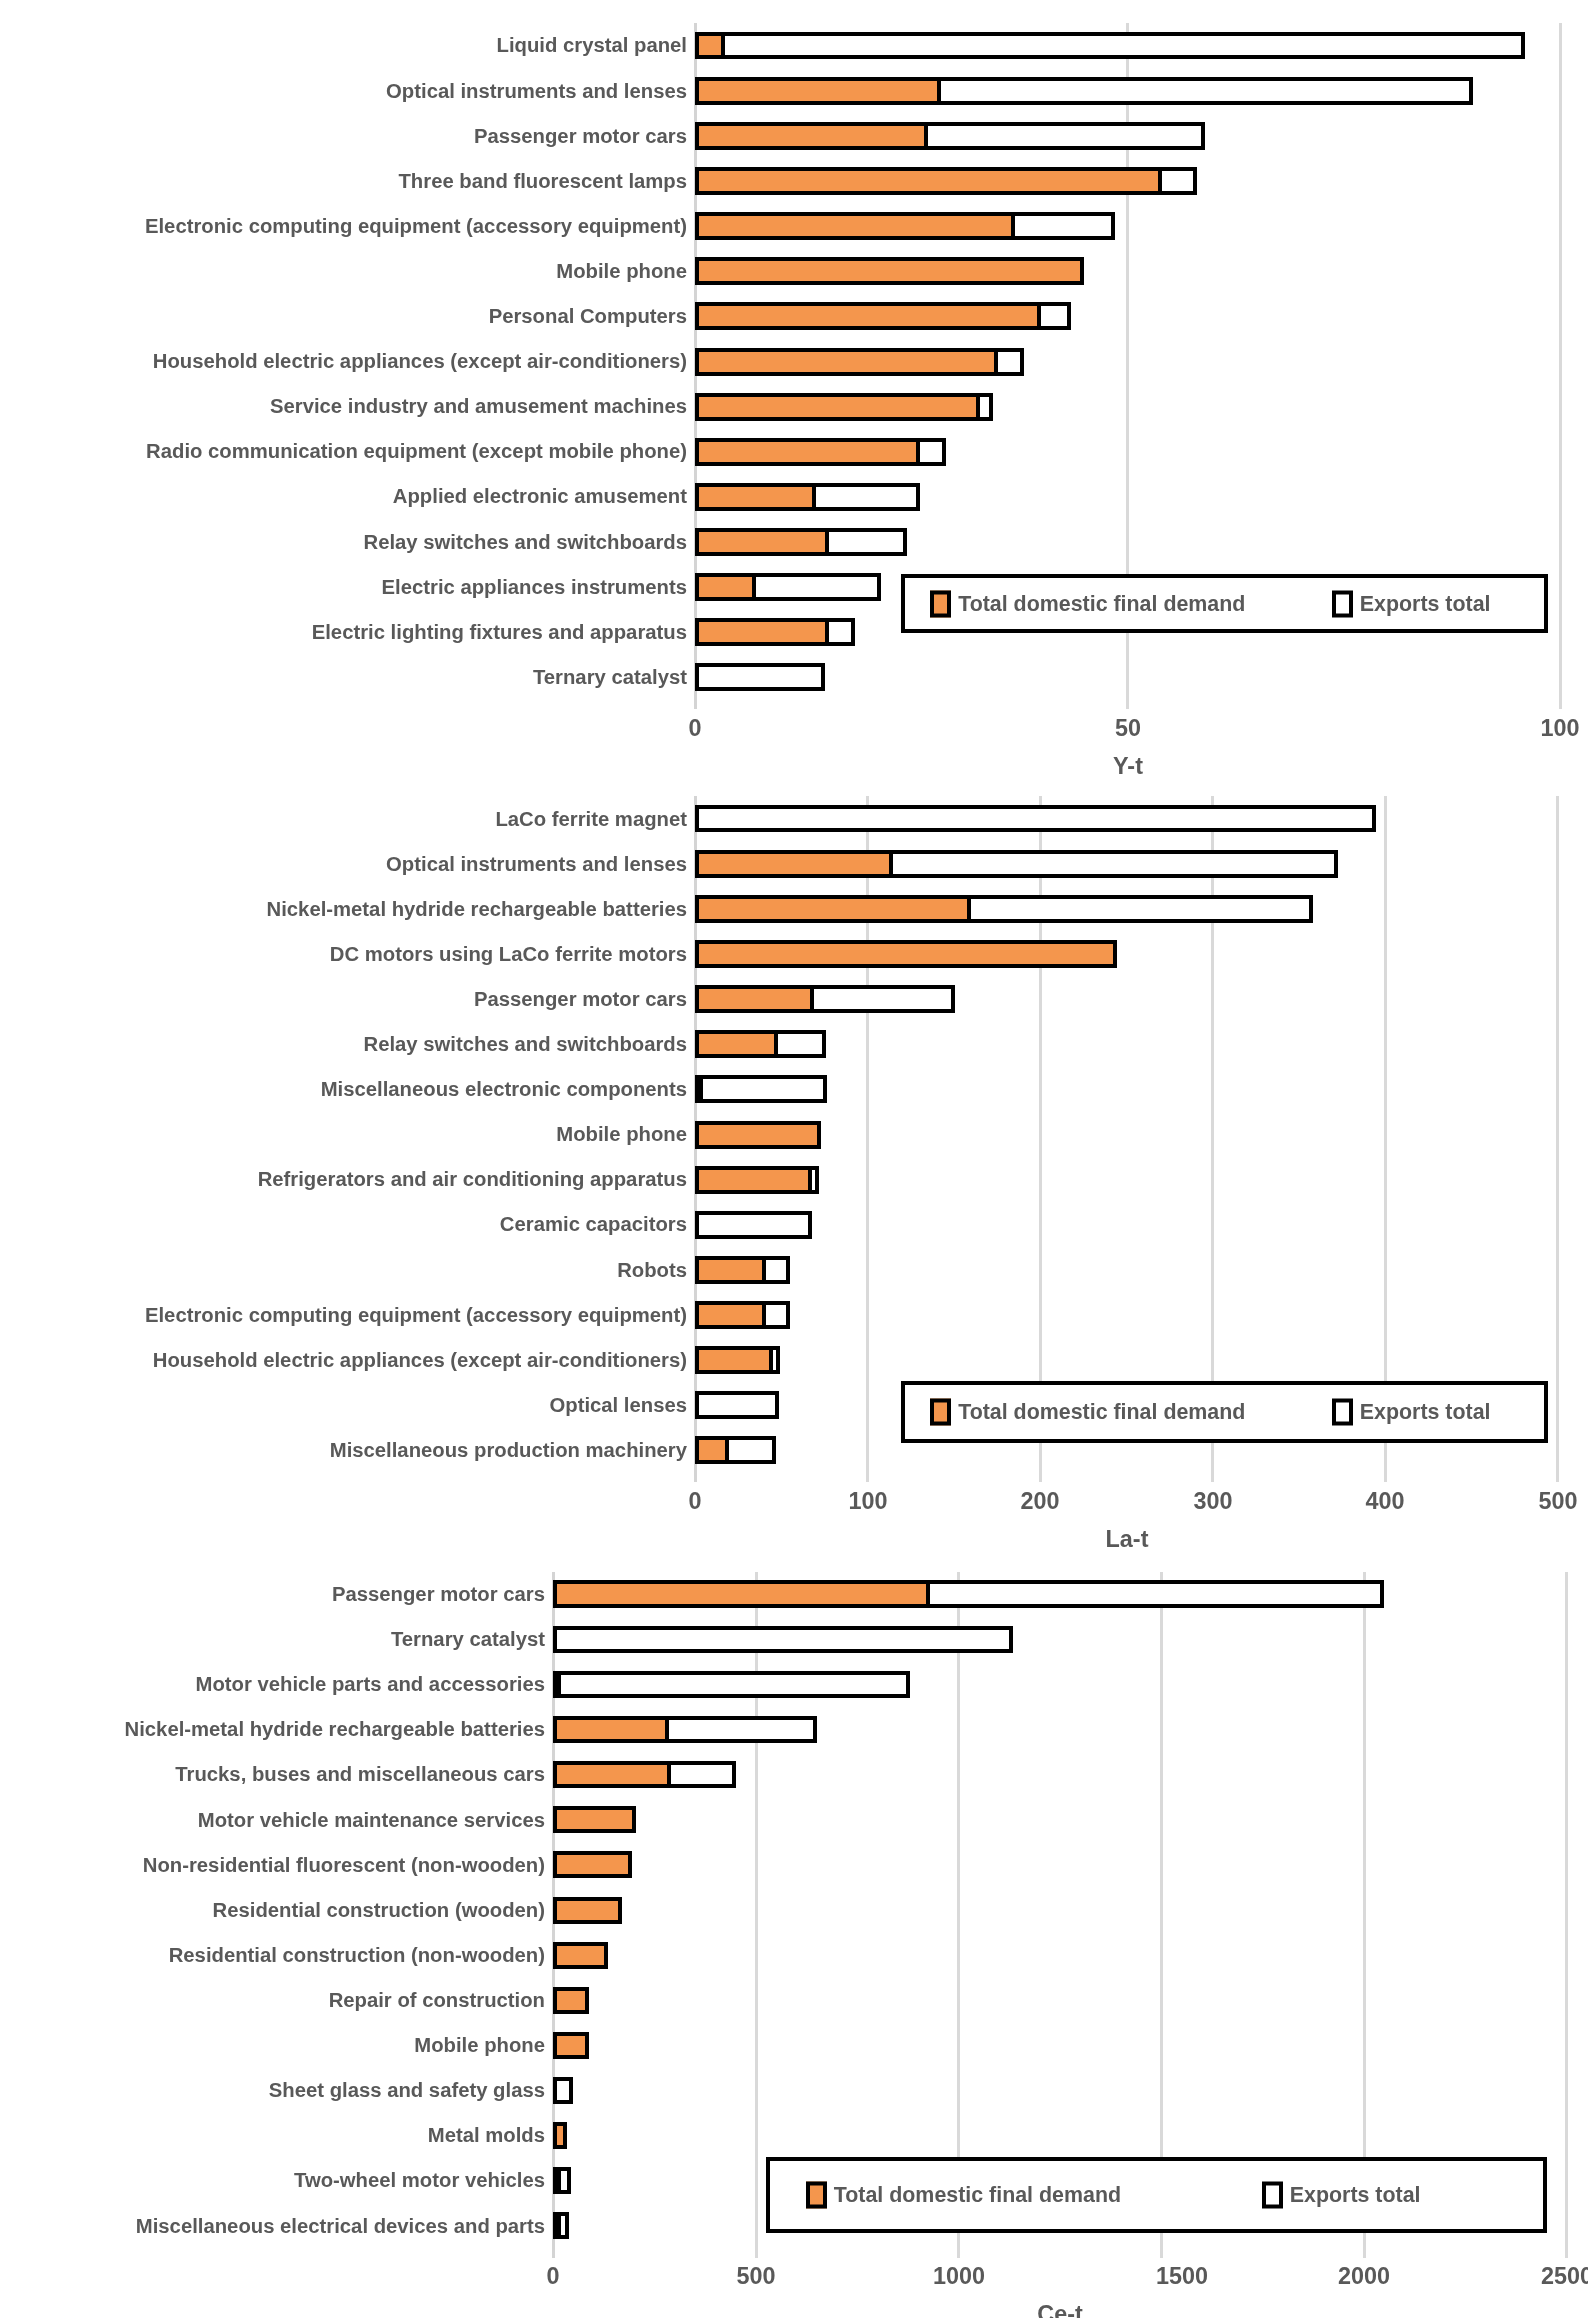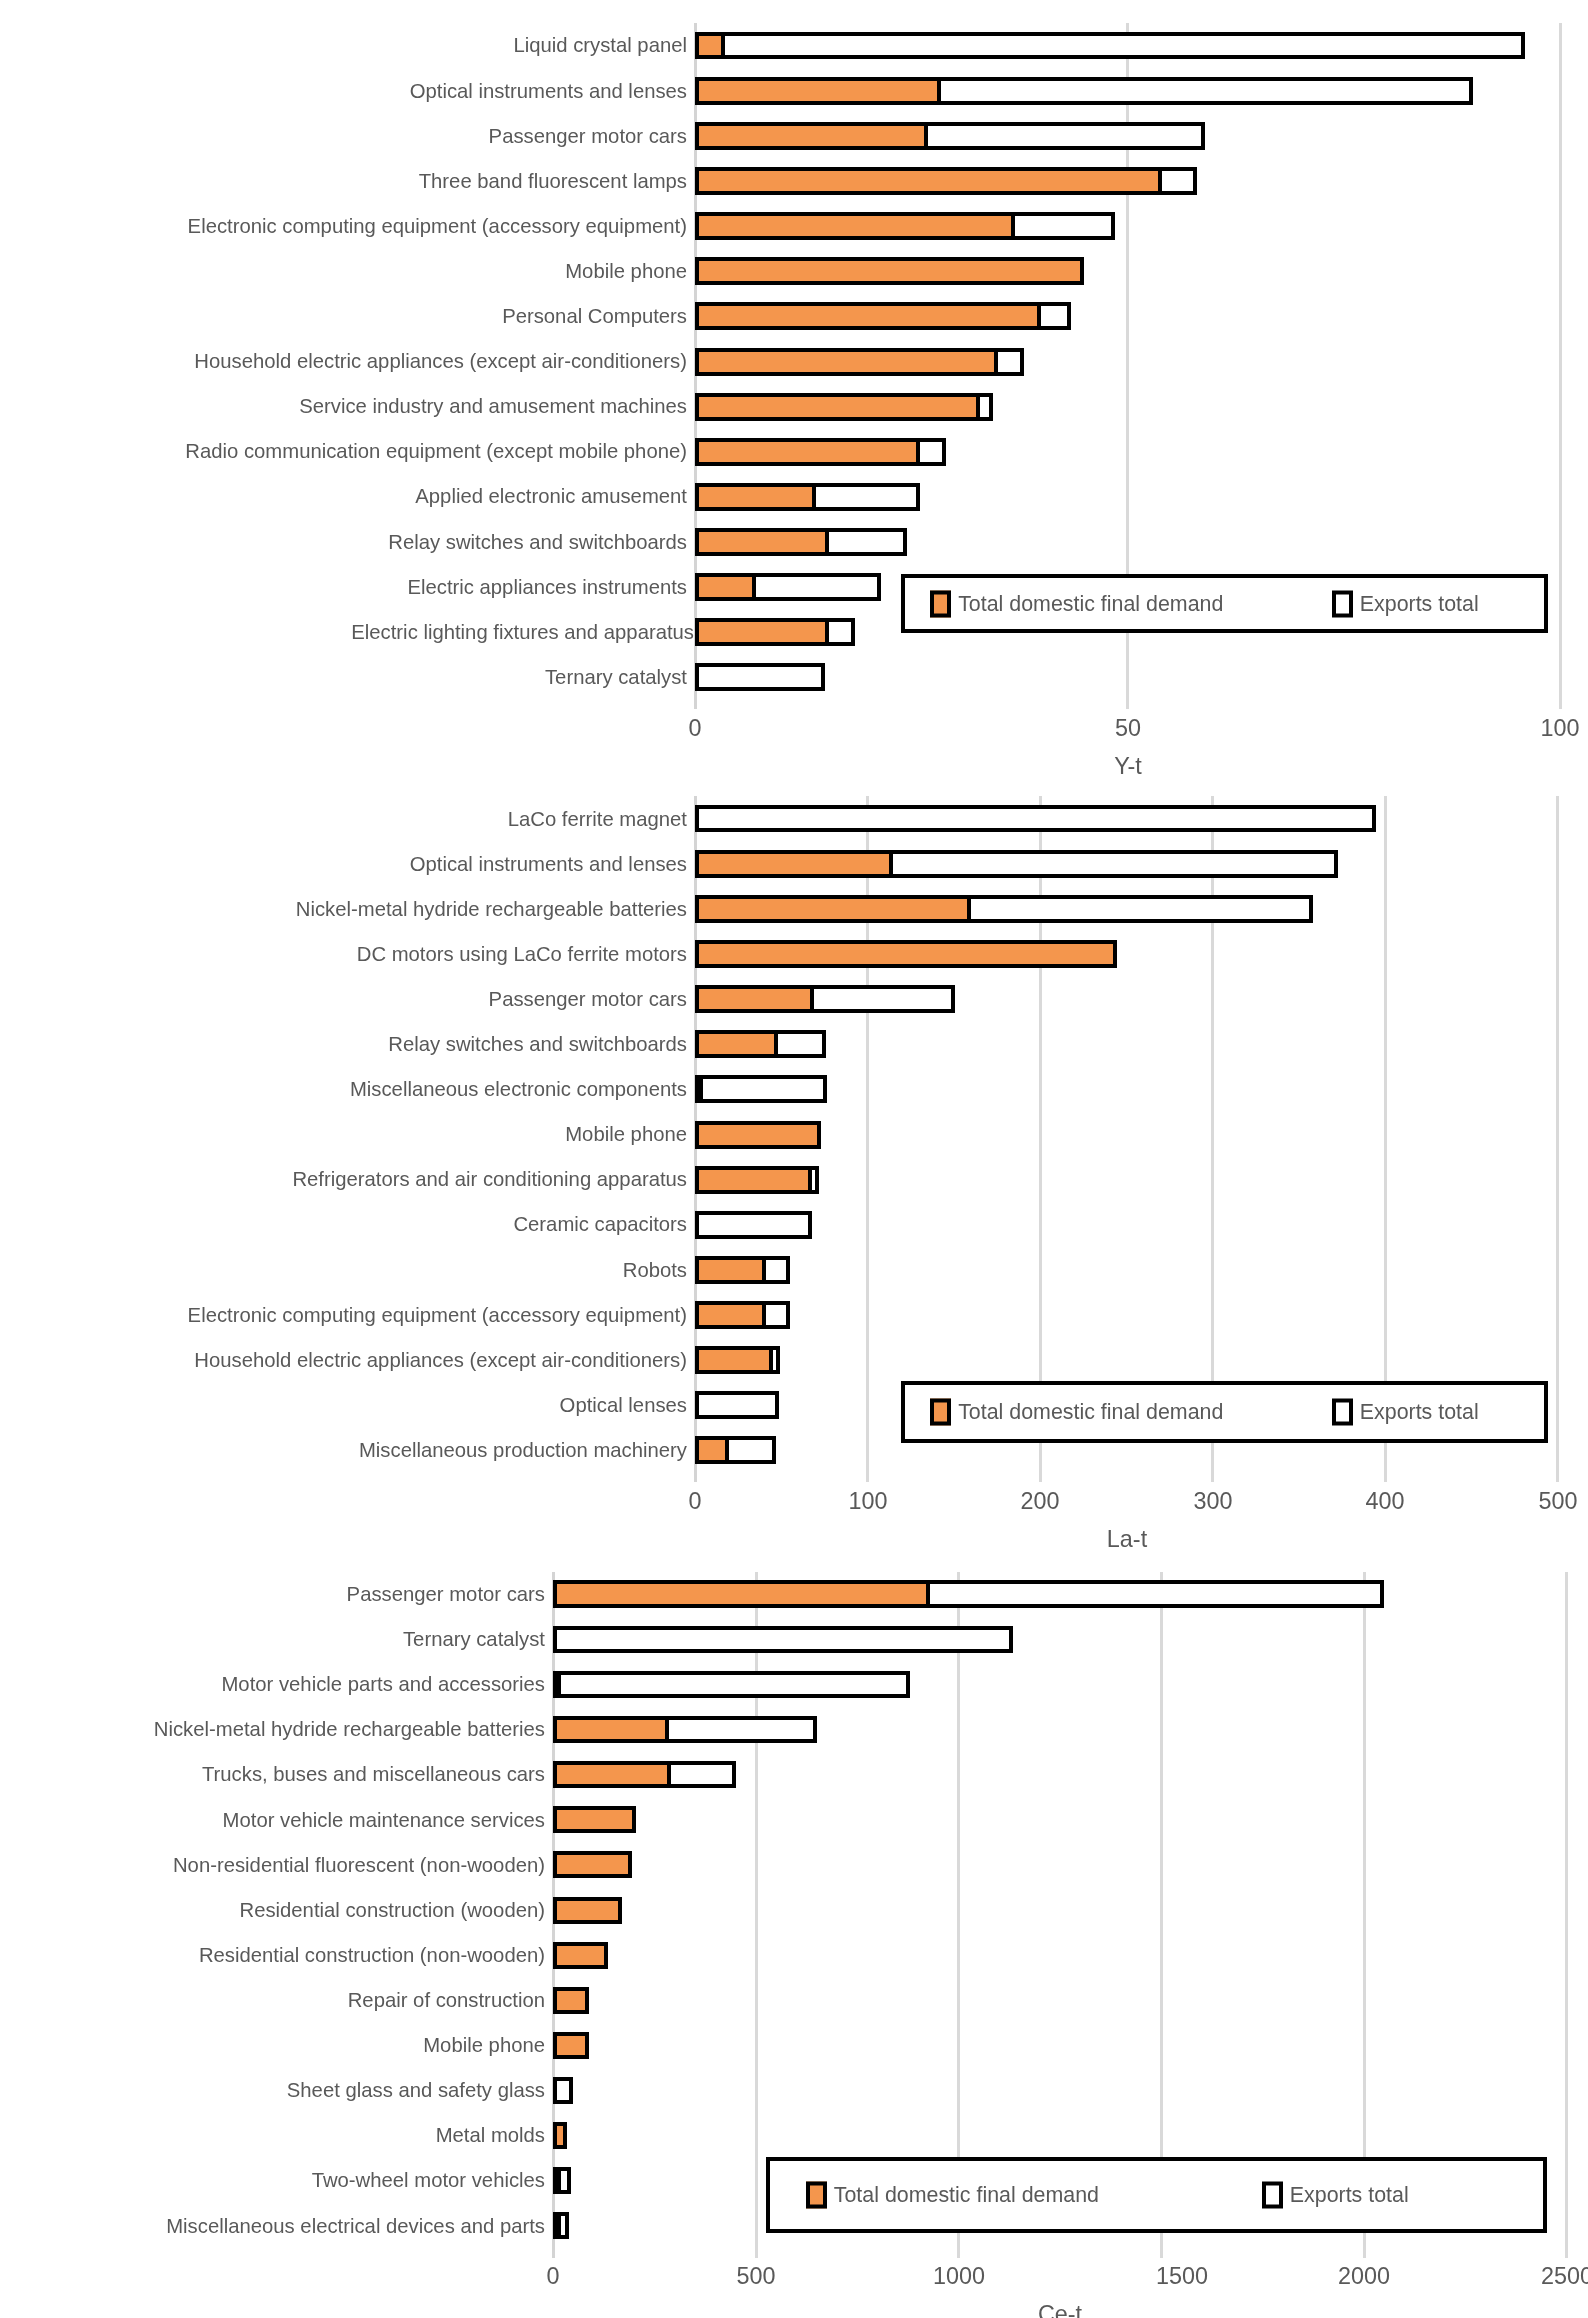--- a/index.html
+++ b/index.html
@@ -1,17 +1,17 @@
 <!DOCTYPE html>
 <html style="font-size:8.1px"><head>
 <meta charset="utf-8">
 <style>
   html,body{margin:0;padding:0;background:#ffffff;}
   body{width:1589px;height:2319px;overflow:hidden;font-family:"Liberation Sans",sans-serif;position:relative;}
-  .chart{position:relative;width:1589px;}
+  .chart{position:relative;width:1589px;font-weight:bold;}
   .cat-label{position:absolute;text-align:right;color:#595959;font-size:20.3px;line-height:1.02;transform:translateY(-50%);white-space:nowrap;}
   .gridline{position:absolute;top:0;width:2.5px;background:#D9D9D9;}
   .gridline.zero{background:#D4D4D4;}
   .bar-row{position:absolute;display:flex;height:27.5px;}
   .seg{box-sizing:border-box;border:4.1px solid #000000;height:100%;flex:0 0 auto;}
   .seg.domestic{background:#F4964D;}
   .seg.exports{background:#FFFFFF;}
   .seg.exports.joined{margin-left:-4.1px;}
   .xtick{position:absolute;transform:translateX(-50%);font-size:23.4px;color:#595959;white-space:nowrap;}
   .xtitle{position:absolute;transform:translateX(-50%);font-size:23.4px;color:#595959;white-space:nowrap;}
@@ -94,21 +94,21 @@
     <div class="cat-label" style="left: 0px; width: 687px; top: 181px;">Three band fluorescent lamps</div>
     <div class="cat-label" style="left: 0px; width: 687px; top: 226px;">Electronic computing equipment (accessory equipment)</div>
     <div class="cat-label" style="left: 0px; width: 687px; top: 271px;">Mobile phone</div>
     <div class="cat-label" style="left: 0px; width: 687px; top: 316px;">Personal Computers</div>
     <div class="cat-label" style="left: 0px; width: 687px; top: 361px;">Household electric appliances (except air-conditioners)</div>
     <div class="cat-label" style="left: 0px; width: 687px; top: 406px;">Service industry and amusement machines</div>
     <div class="cat-label" style="left: 0px; width: 687px; top: 451px;">Radio communication equipment (except mobile phone)</div>
     <div class="cat-label" style="left: 0px; width: 687px; top: 496px;">Applied electronic amusement</div>
     <div class="cat-label" style="left: 0px; width: 687px; top: 542px;">Relay switches and switchboards</div>
     <div class="cat-label" style="left: 0px; width: 687px; top: 587px;">Electric appliances instruments</div>
-    <div class="cat-label" style="left: 7px; width: 687px; top: 632px;">Electric lighting fixtures and apparatus</div>
+    <div class="cat-label" style="left: 0px; width: 687px; top: 632px;">Electric lighting fixtures and apparatus</div>
     <div class="cat-label" style="left: 0px; width: 687px; top: 677px;">Ternary catalyst</div>
     <div class="xtick" style="left: 695px; top: 715px;">0</div>
     <div class="xtick" style="left: 1128px; top: 715px;">50</div>
     <div class="xtick" style="left: 1560px; top: 715px;">100</div>
     <div class="xtitle" style="left: 1128px; top: 753px;">Y-t</div>
     <div class="legend" style="left: 901px; top: 574px; width: 647px; height: 59px;">
       <div class="legend-item" style="left: 25.4px;">
         <span class="legend-swatch domestic"></span>
         <span>Total domestic final demand</span>
       </div>

